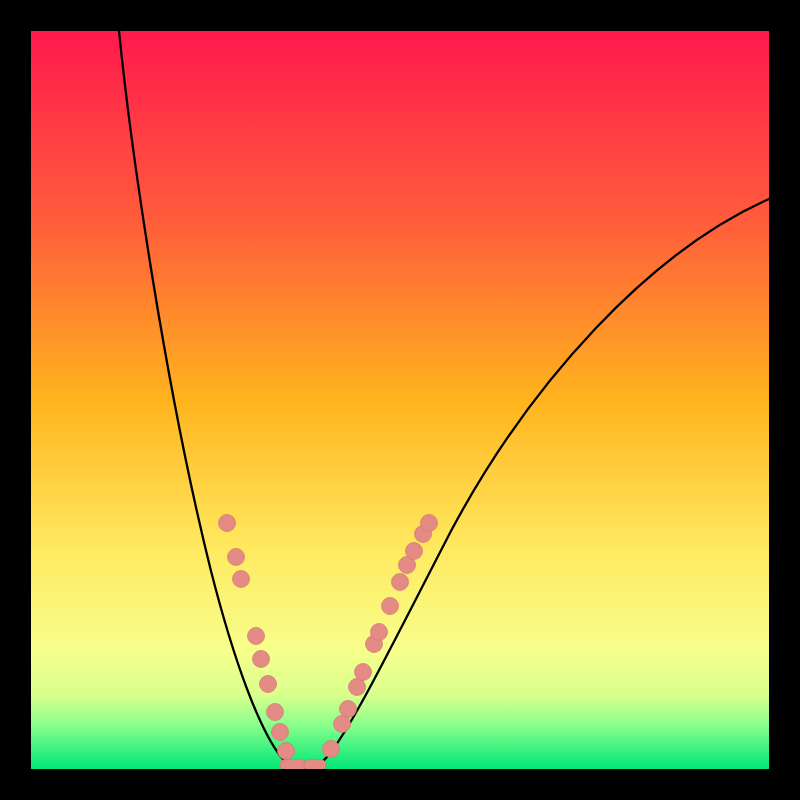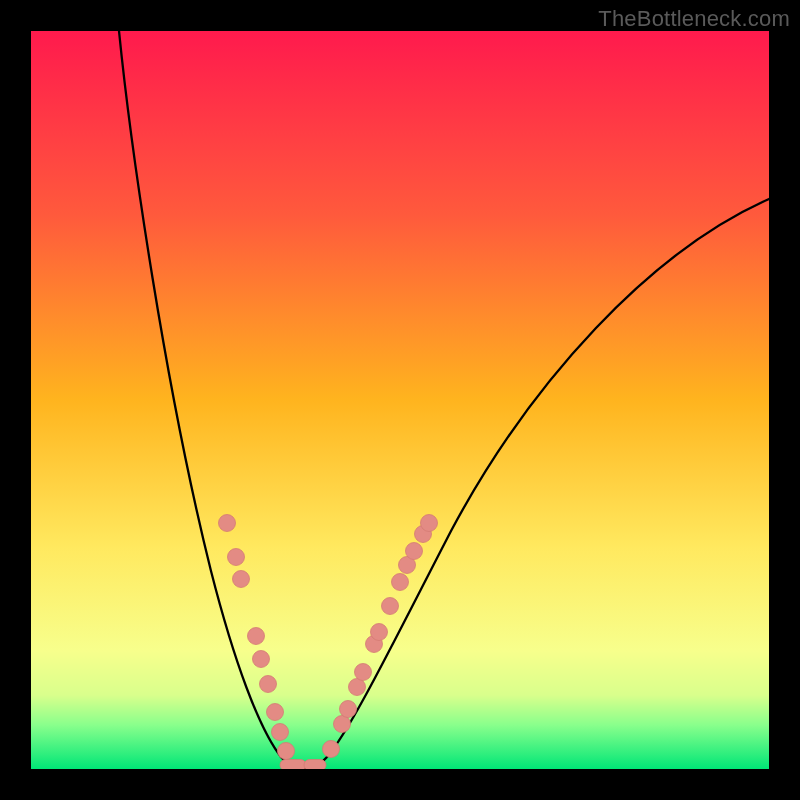--- a/index.html
+++ b/index.html
@@ -65,21 +65,20 @@
   .marker-oblong {
     fill: #e38b84;
     stroke: #d47b74;
     stroke-width: 0.8;
   }
 </style>
 </head>
 <body>
 
 <div class="frame">
-  <div class="watermark">TheBottleneck.com</div>
   <div class="plot-area">
     <svg class="overlay" viewBox="0 0 738 738">
       <path class="curve" d="M 88 0 C 100 120, 135 360, 180 540 C 203 630, 228 698, 250 726 C 258 735, 265 738, 272 738"></path>
       <path class="curve" d="M 272 738 C 280 738, 288 735, 296 726 C 320 698, 360 616, 420 500 C 500 350, 620 220, 738 168"></path>
       <g id="markers-round">
           <ellipse cx="196" cy="492" rx="8.5" ry="8.5" class="marker"></ellipse>
           <ellipse cx="205" cy="526" rx="8.5" ry="8.5" class="marker"></ellipse>
           <ellipse cx="210" cy="548" rx="8.5" ry="8.5" class="marker"></ellipse>
           <ellipse cx="225" cy="605" rx="8.5" ry="8.5" class="marker"></ellipse>
           <ellipse cx="230" cy="628" rx="8.5" ry="8.5" class="marker"></ellipse>

